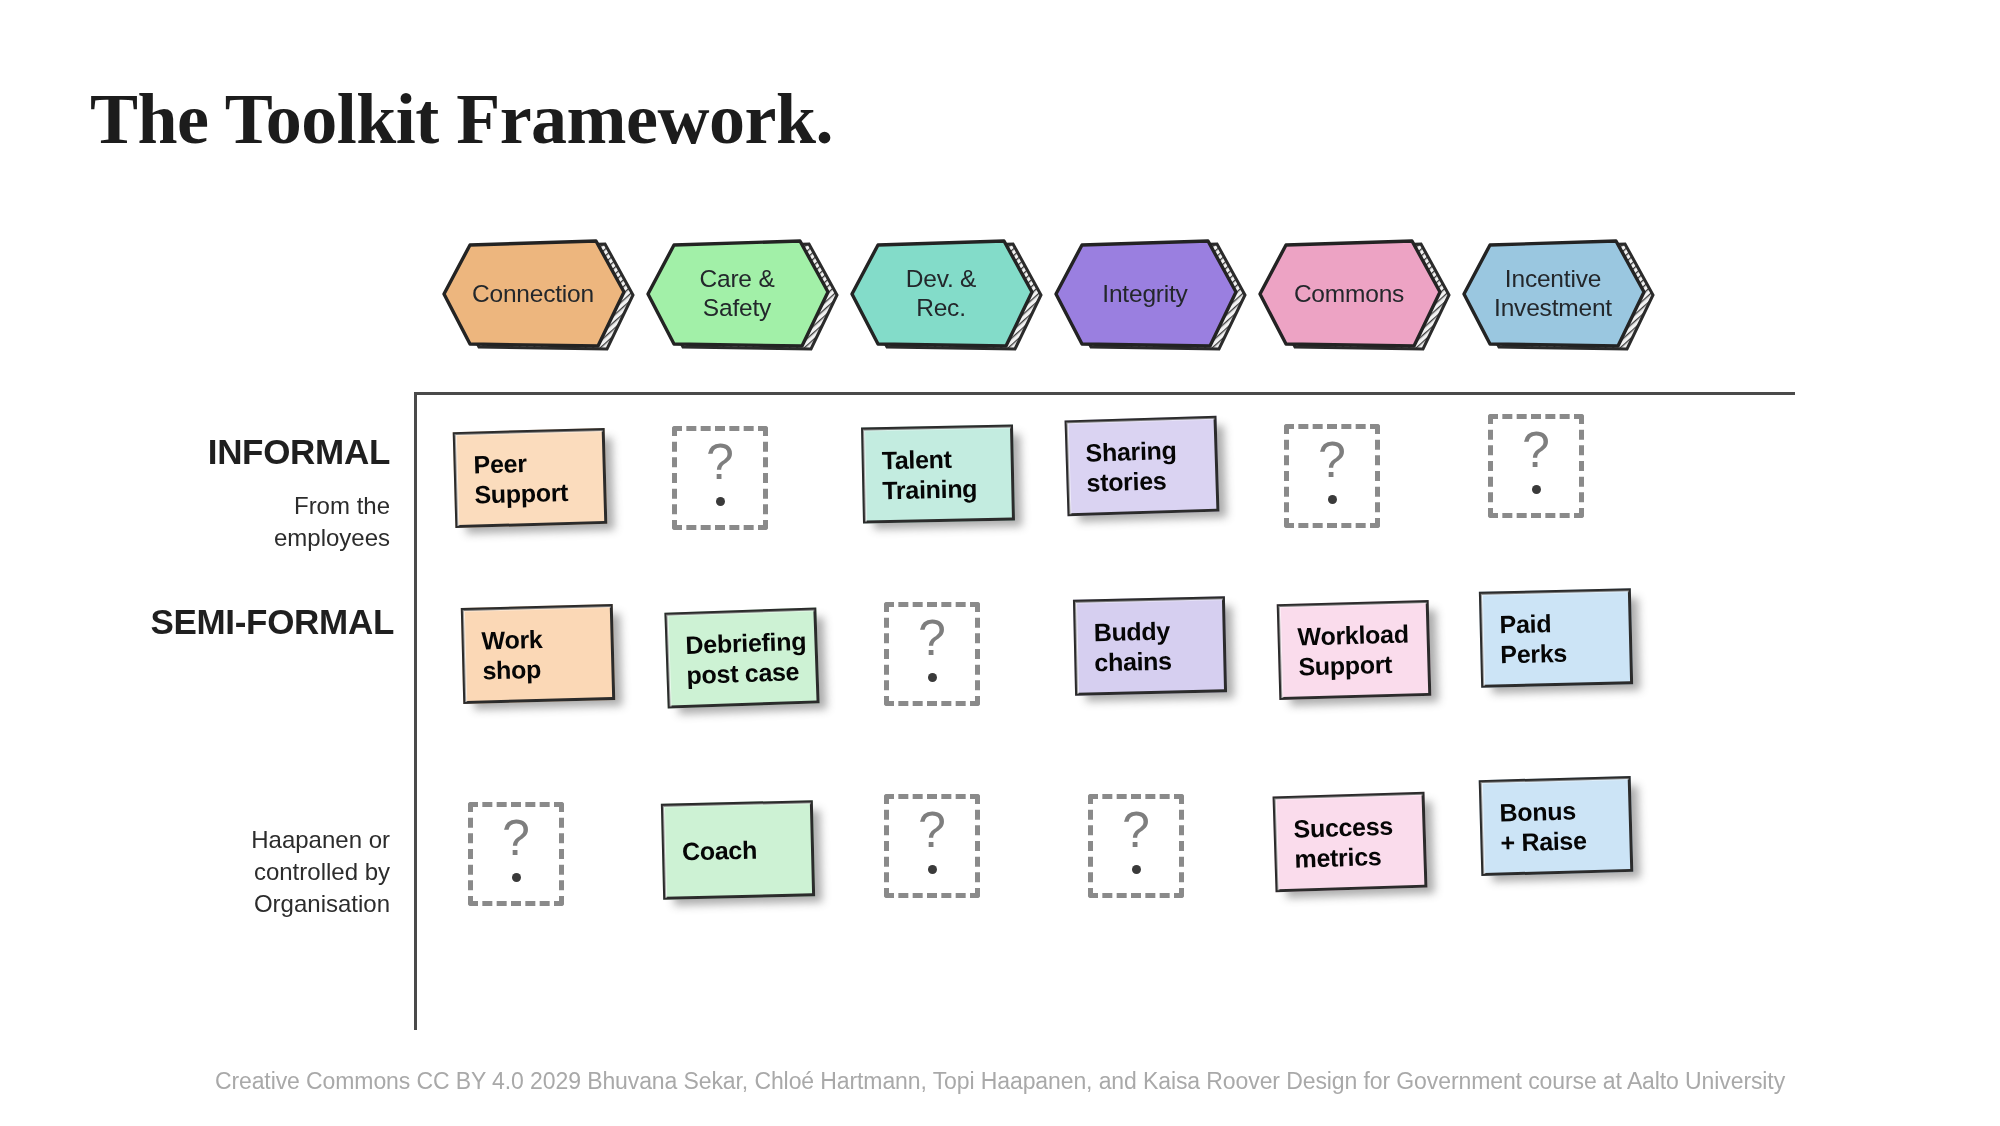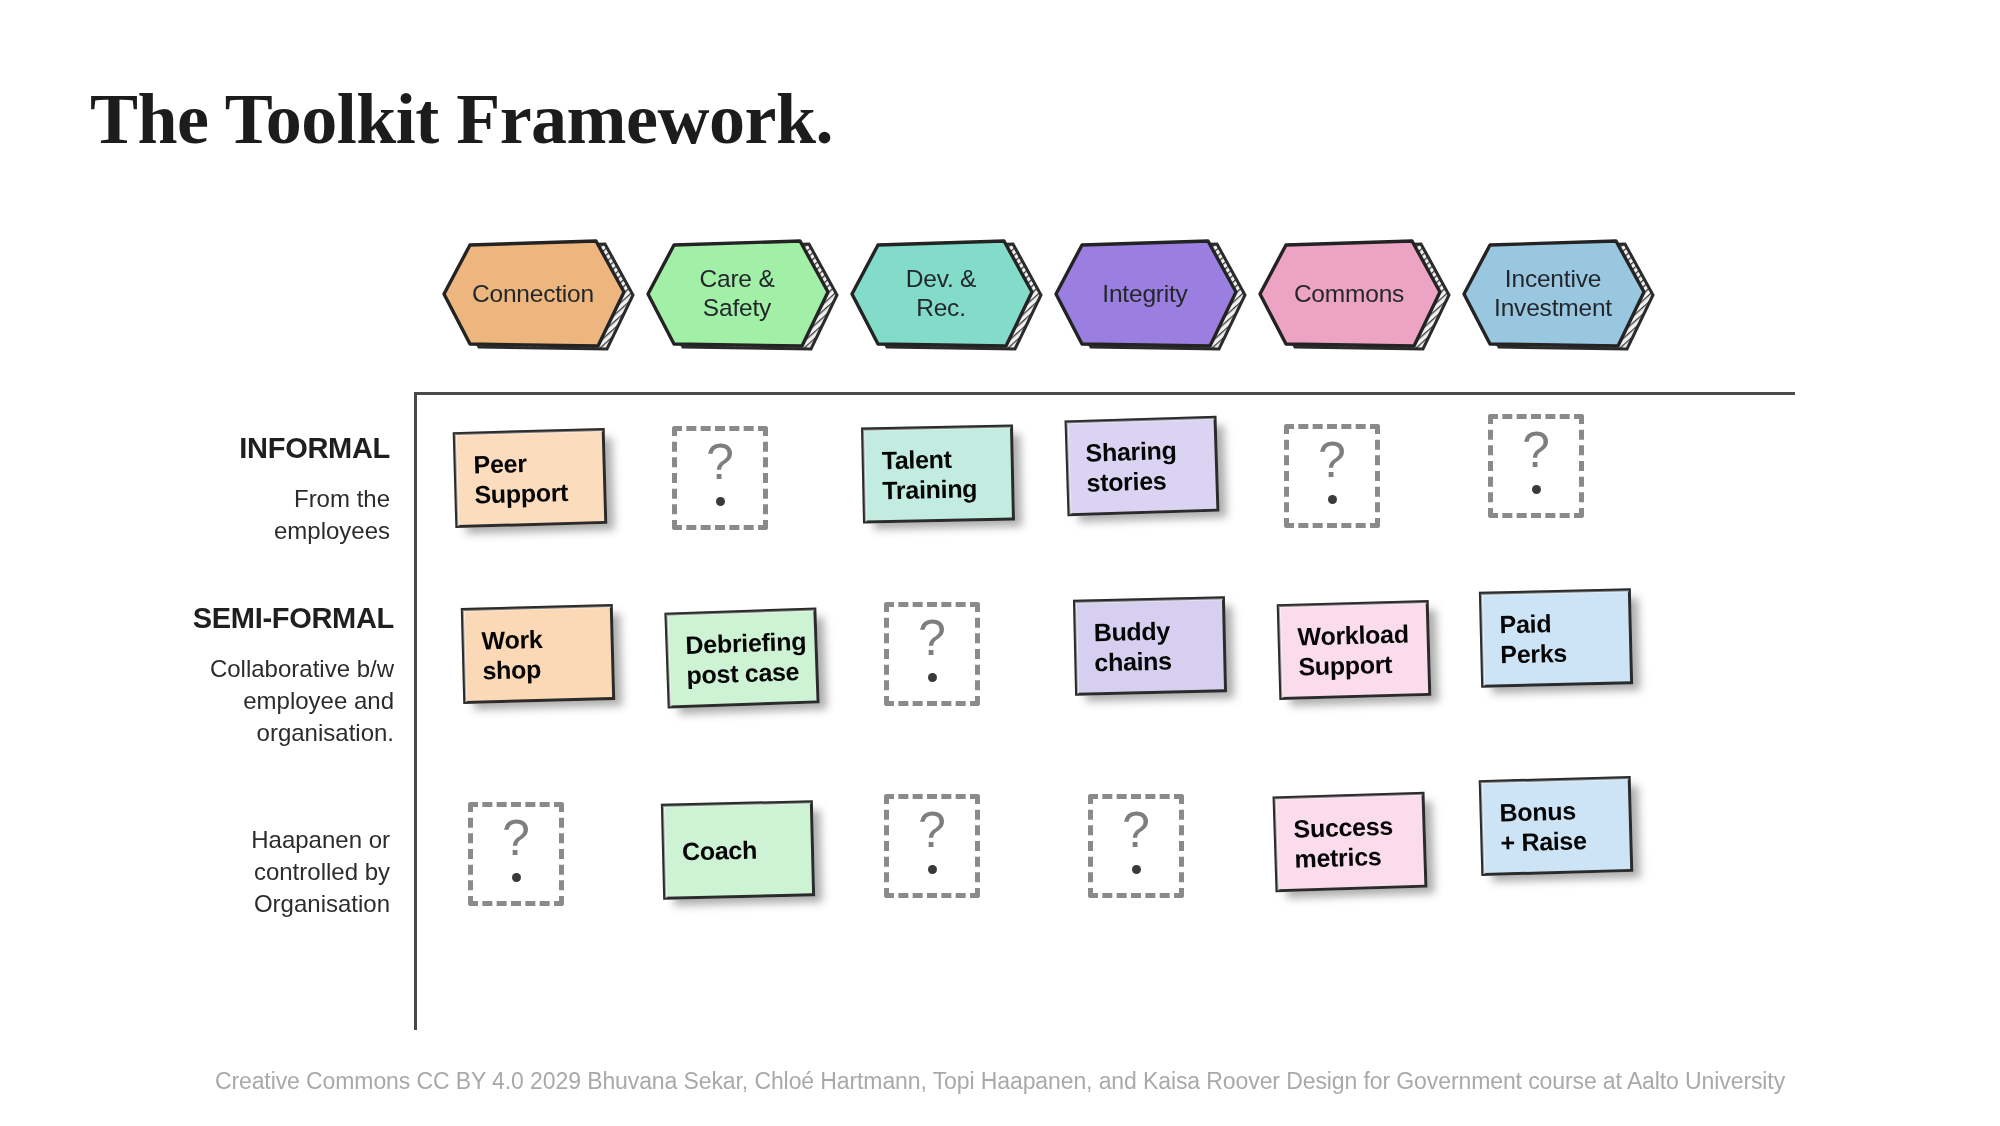--- a/index.html
+++ b/index.html
@@ -87,21 +87,21 @@
   }
 
   
   .row-label {
     position: absolute;
     text-align: right;
     color: #242424;
   }
   .row-label .rl-title {
     font-weight: bold;
-    font-size: 29px;
+    font-size: 35px;
     letter-spacing: -0.3px;
     color: #1f1f1f;
     white-space: nowrap;
   }
   .row-label .rl-desc {
     font-size: 24px;
     line-height: 1.33;
     color: #2c2c2c;
     margin-top: 18px;
   }
@@ -302,23 +302,20 @@
 <div id="axis-horizontal"></div>
 <div id="axis-vertical"></div>
 
 <div class="row-label" id="row-label-informal">
   <div class="rl-title">INFORMAL</div>
   <div class="rl-desc" style="white-space: pre-line;">From the
 employees</div>
 </div>
 <div class="row-label" id="row-label-semiformal">
   <div class="rl-title">SEMI-FORMAL</div>
-  <div class="rl-desc" style="white-space: pre-line;">Collaborative b/w
-employee and
-organisation.</div>
 </div>
 <div class="row-label" id="row-label-formal">
   <div class="rl-desc" style="white-space: pre-line;">Haapanen or
 controlled by
 Organisation</div>
 </div>
 
 <div id="note-grid">
     <div class="cell" style="left: 0px; top: 0px;">
       <div class="note" style="background: rgb(251, 220, 189); transform: rotate(-1.6deg);">

